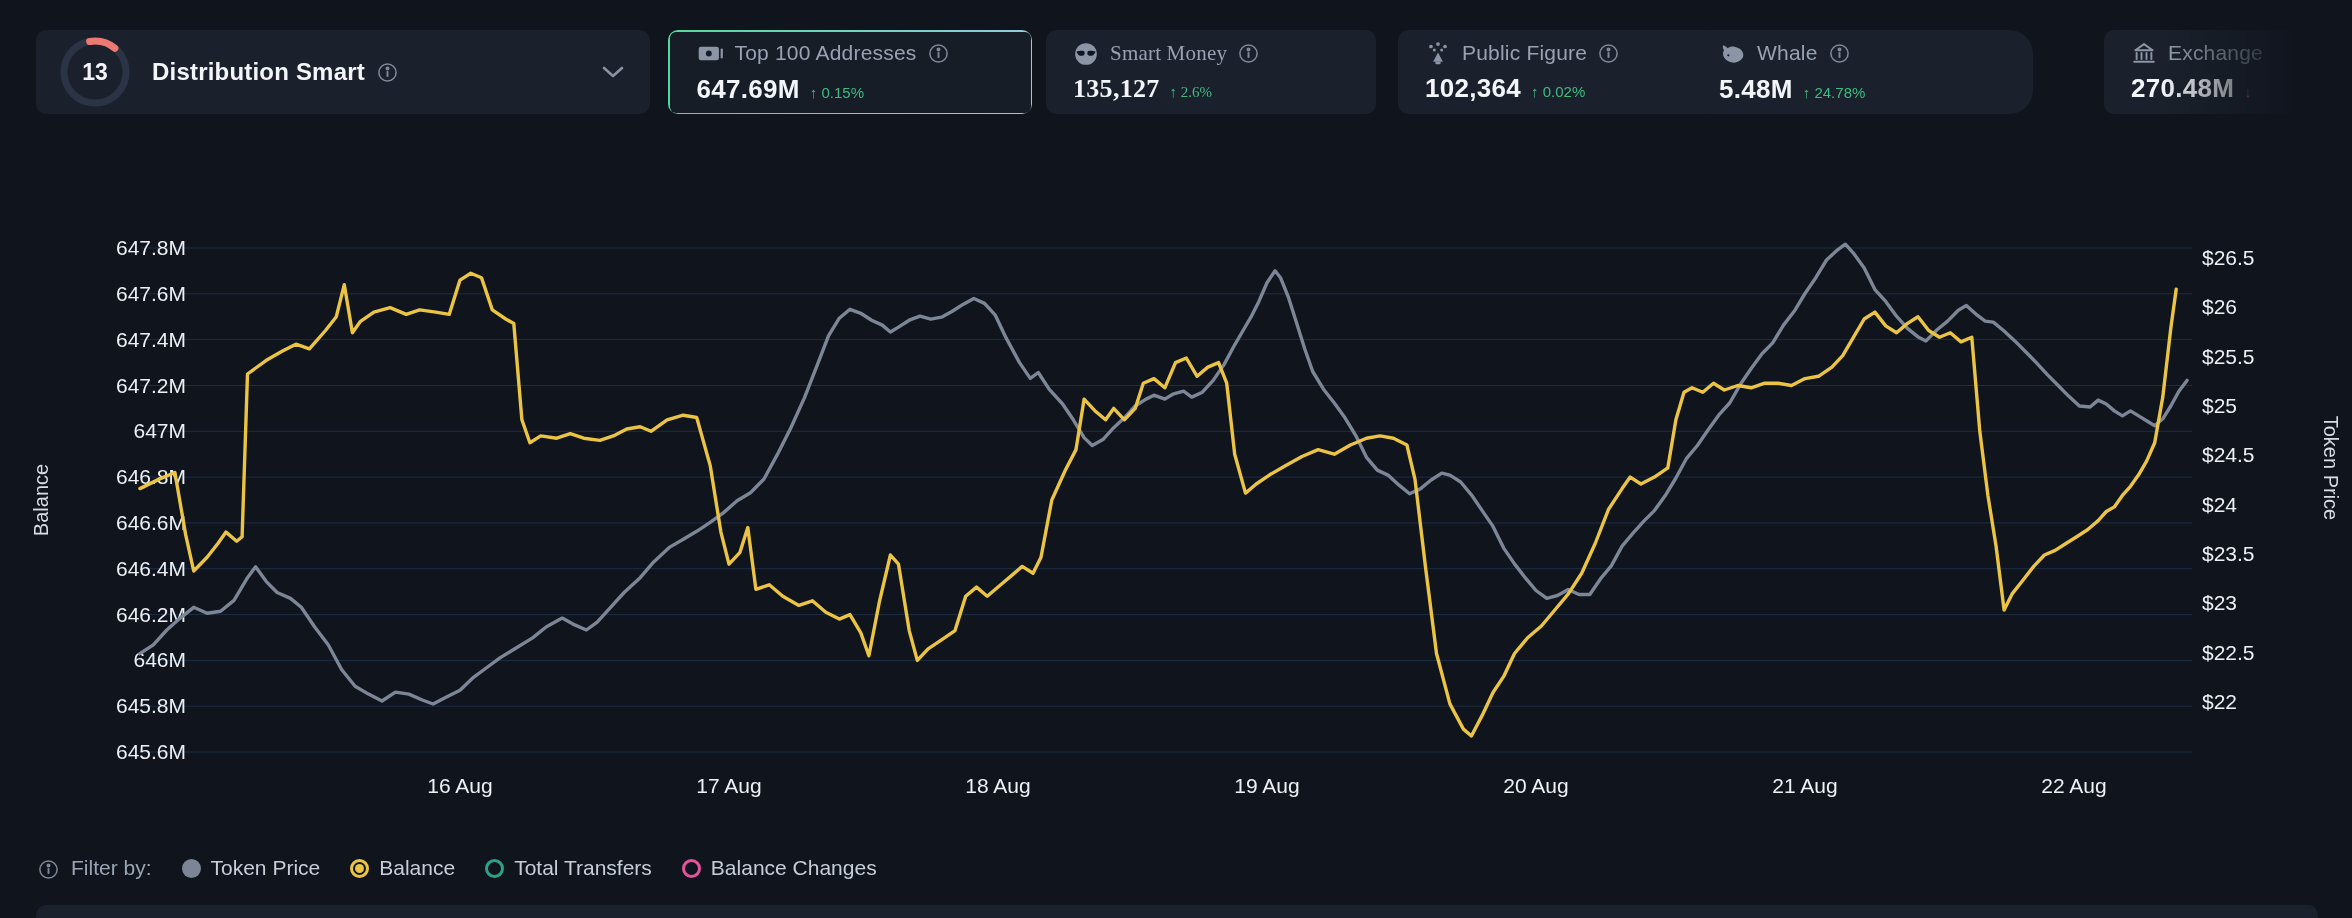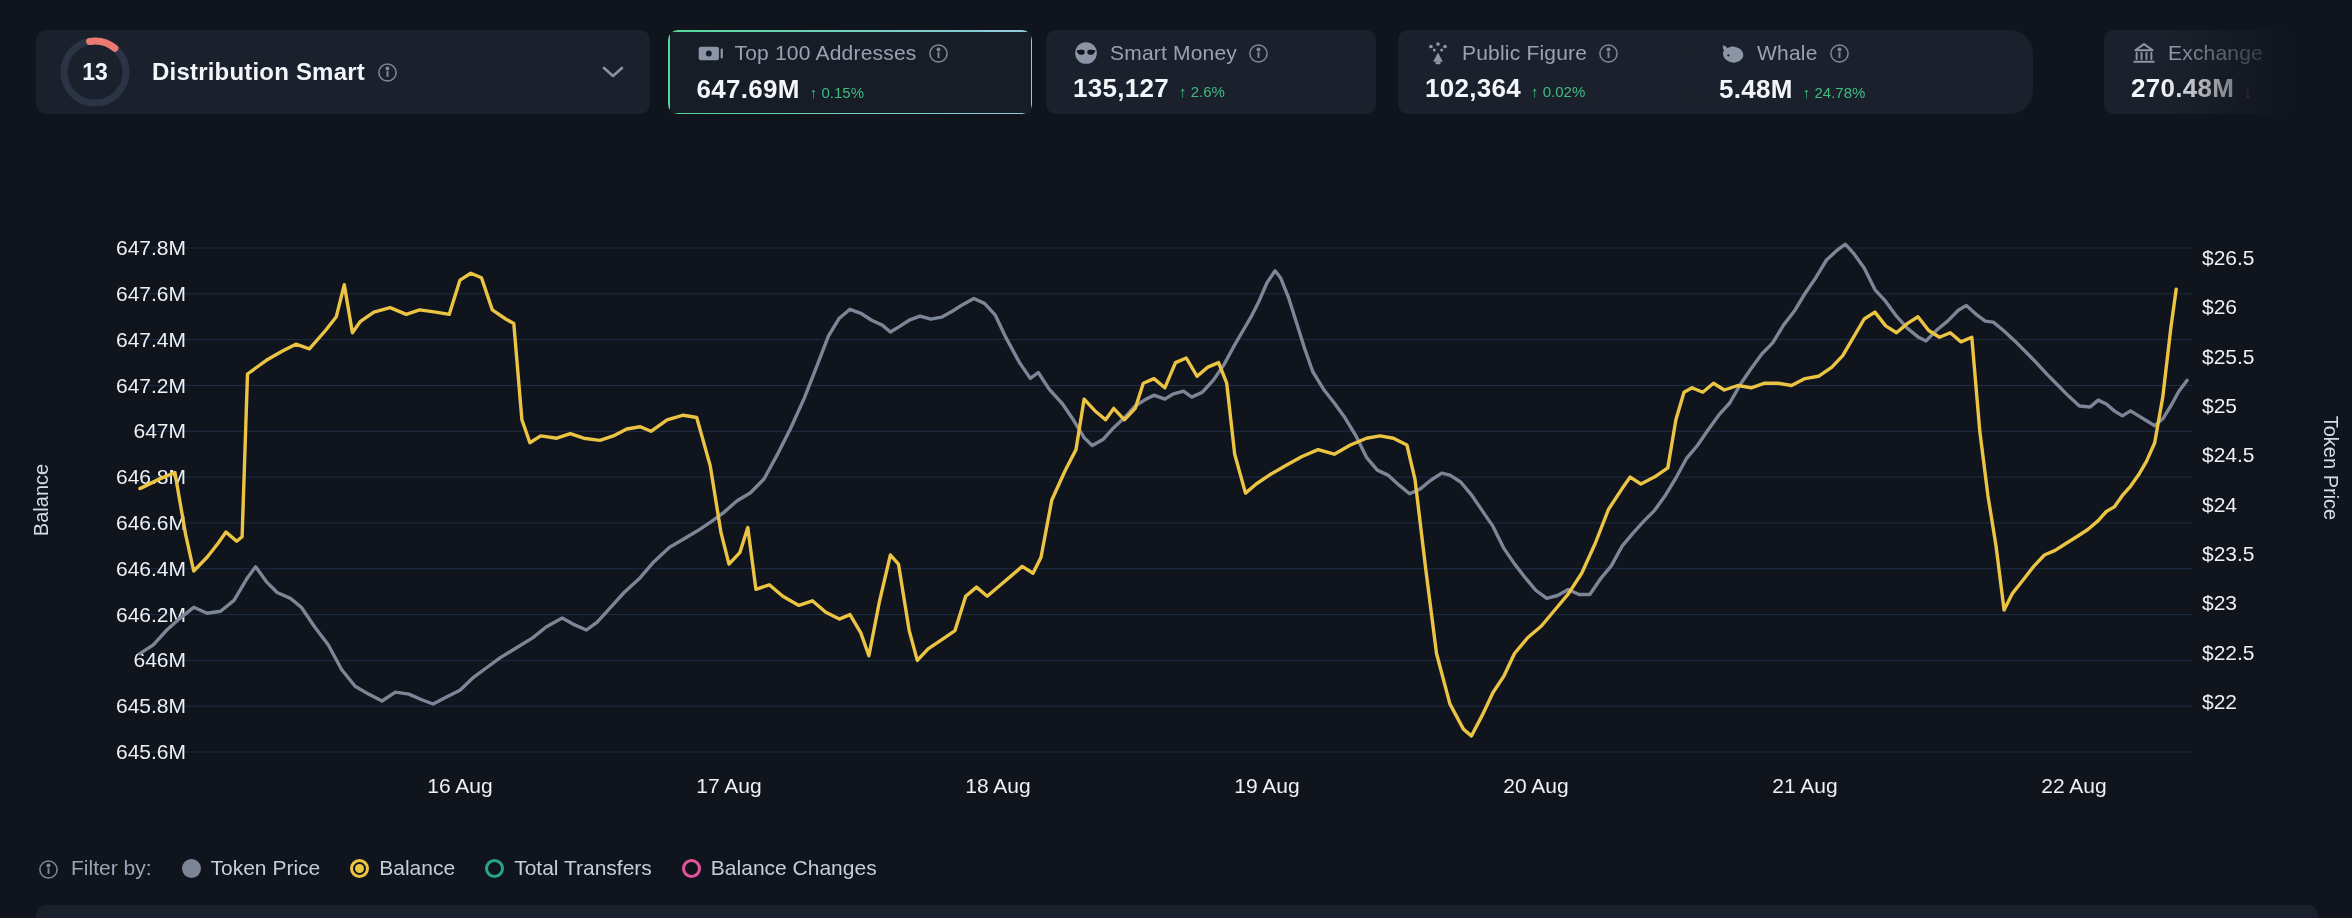--- a/index.html
+++ b/index.html
@@ -8,24 +8,24 @@
     background:#0f141d;
     font-family:"Liberation Sans",sans-serif;
     -webkit-font-smoothing:antialiased;
   }
   
   .card{
     position:absolute;top:30px;height:84px;border-radius:10px;
     background:#1b212c;box-sizing:border-box;z-index:2;cursor:pointer;
   }
   .card-sel-wrap{background:linear-gradient(90deg,#53d99c,#93cade);padding:1.5px;}
-  .card-inner{width:100%;height:100%;border-radius:1px;background:#161d27;box-sizing:border-box;}
+  .card-inner{width:100%;height:100%;border-radius:6px;background:#161d27;box-sizing:border-box;}
   #card-dist{left:36px;width:614px;display:flex;align-items:center;padding:0 26px 0 22px;gap:20px;}
   #card-top100{left:668px;width:364px;}
-  #card-smart{left:1046px;width:330px;}
+  #card-smart{left:1046px;width:330px;font-family:Liberation Serif, serif;}
   #card-public{left:1398px;width:338px;}
   #card-whale{left:1692px;width:341px;border-radius:24px;}
   #card-exchange{left:2104px;width:300px;}
   .metric-inner{display:flex;flex-direction:column;justify-content:center;padding-left:27px;height:100%;}
   .metric-row1{display:flex;align-items:center;gap:11px;}
   .metric-row2{display:flex;align-items:baseline;gap:10px;margin-top:7px;}
   .metric-label{font-size:21px;color:#98a2b2;letter-spacing:.2px;white-space:nowrap;}
   .metric-value{font-size:26px;font-weight:700;color:#f2f5f9;letter-spacing:.3px;}
   .metric-change{font-size:15px;font-weight:500;white-space:nowrap;}
   .metric-change.up{color:#3fbb80;}

